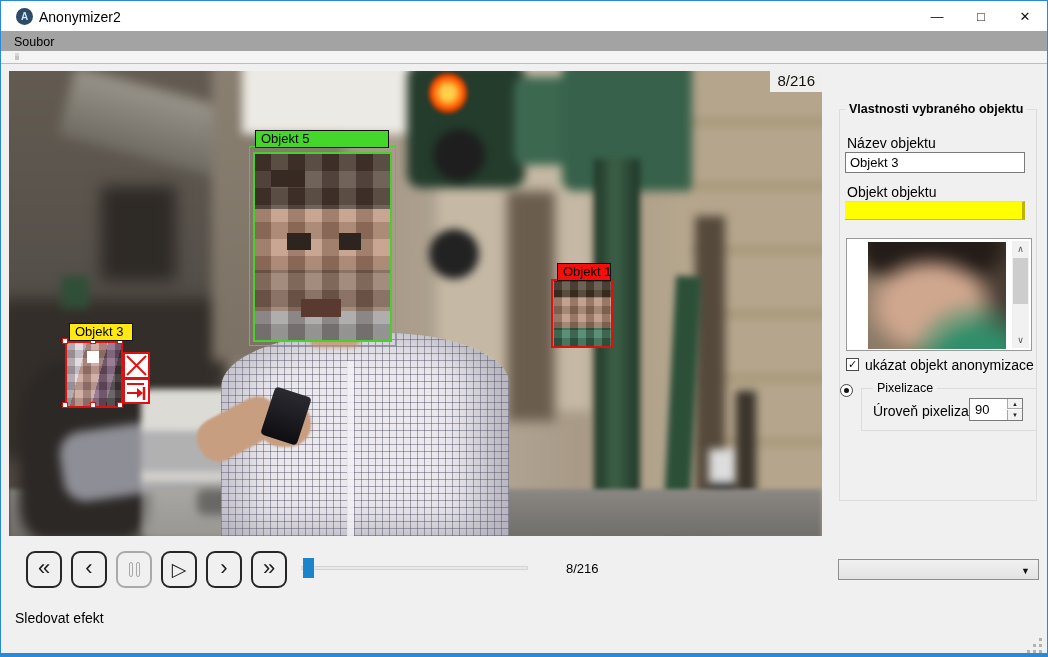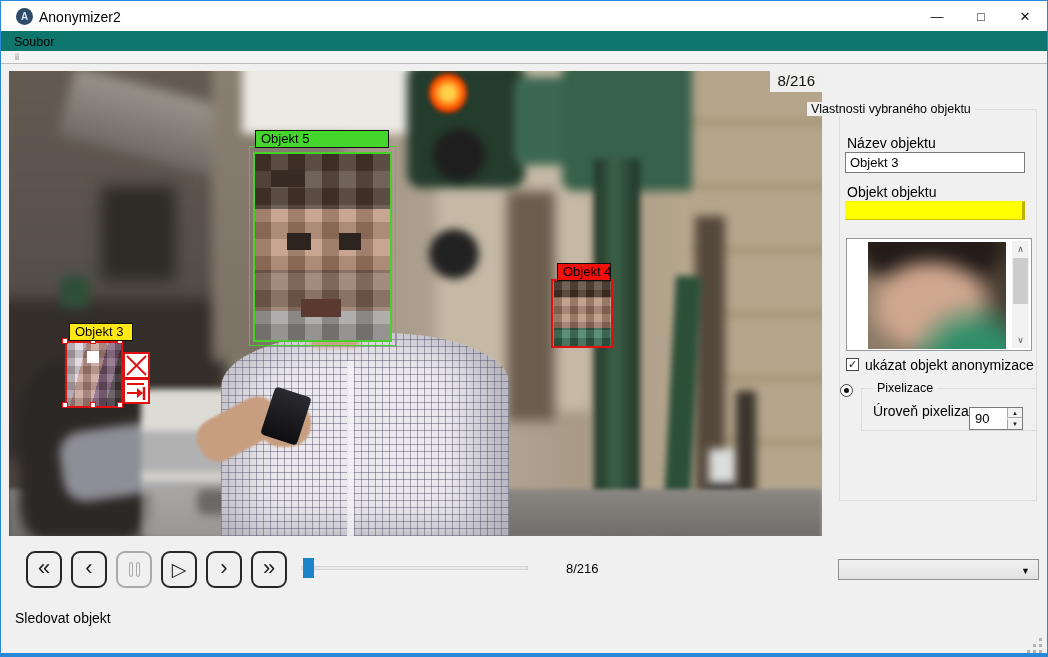--- a/index.html
+++ b/index.html
@@ -5,21 +5,21 @@
   html,body{margin:0;padding:0;background:#555;}
   *{box-sizing:border-box;font-family:"Liberation Sans","DejaVu Sans",sans-serif;}
   .abs{position:absolute;}
   #win{position:relative;width:1048px;height:657px;background:#f0f0f0;border:1px solid #2789d8;overflow:hidden;}
   
   #titlebar{left:0;top:0;right:0;height:30px;background:#fff;}
   #appicon{left:15px;top:7px;width:17px;height:17px;border-radius:50%;background:#2d4a66;color:#cfe3f5;font-size:10px;line-height:17px;text-align:center;font-weight:bold;}
   #title{left:38px;top:8px;font-size:14px;color:#000;}
   .winbtn{top:0;width:44px;height:30px;display:flex;align-items:center;justify-content:center;font-size:13px;color:#111;}
   
-  #menubar{left:0;top:30px;right:0;height:20px;background:#0f766e;}
+  #menubar{left:0;top:30px;right:0;height:20px;background:#a3a3a3;}
   .menuitem{left:9px;top:3px;font-size:12.5px;color:#000;padding:1px 4px;}
   #toolstrip{left:0;top:50px;right:0;height:13px;background:#f4f4f4;border-bottom:1px solid #bdbdbd;}
   #toolgrip{left:14px;top:55px;width:4px;height:4px;background:#c3c3c3;box-shadow:0 -3px 0 #d7d7d7;}
   
   #video{left:8px;top:70px;width:813px;height:465px;background:#8f8779;overflow:hidden;}
   .blur8{filter:blur(8px);} .blur6{filter:blur(6px);} .blur5{filter:blur(5px);} .blur4{filter:blur(4px);} .blur3{filter:blur(3px);} .blur2{filter:blur(2px);}
   #framecounter{top:0;right:0;background:rgba(241,241,241,.96);color:#111;font-size:15px;padding:1px 7px 3px;}
   
   .pix17{background-image:
     repeating-linear-gradient(90deg,rgba(35,22,14,.20) 0 17px,rgba(255,250,240,.12) 17px 34px),
@@ -39,21 +39,21 @@
   .grouptitle{background:#f0f0f0;font-size:12.5px;color:#000;padding:0 4px;line-height:14px;}
   .lbl{font-size:14px;color:#000;}
   .txtinput{border:1px solid #7a7a7a;background:#fff;font-size:13px;color:#000;padding:0 4px;outline:none;}
   #swatch{background:#ffff00;border-top:1px solid #f5f500;border-right:3px solid #bdb300;border-bottom:1px solid #cfc400;}
   #previewframe{border:1px solid #9a9a9a;background:#fff;overflow:hidden;}
   .sb{background:#f1f1f1;}
   .sbarrow{width:17px;height:16px;color:#555;font-size:9px;display:flex;align-items:center;justify-content:center;}
   .cb{width:13px;height:13px;background:#fff;border:1px solid #4a4a4a;font-size:11px;line-height:11px;text-align:center;color:#111;}
   .radio{width:13px;height:13px;border-radius:50%;background:#fff;border:1px solid #444;}
   .radiodot{left:3px;top:3px;width:5px;height:5px;border-radius:50%;background:#111;}
-  .spin{border:1px solid #7a7a7a;background:#fff;margin-top:9px;}
+  .spin{border:1px solid #7a7a7a;background:#fff;}
   .spinarrow{width:15px;height:10px;font-size:6px;color:#222;display:flex;align-items:center;justify-content:center;border-left:1px solid #a8a8a8;background:#f2f2f2;}
   
   .pbtn{width:36px;height:37px;border:2px solid #262626;border-radius:9px;background:#f0f0f0;display:flex;align-items:center;justify-content:center;color:#1c1c1c;font-size:22px;line-height:1;padding-bottom:3px;}
   .pbtn.disabled{border-color:#a9a9a9;color:#a9a9a9;}
   .pausebar{width:4px;height:15px;border:1.5px solid #a9a9a9;border-radius:3px;background:#f0f0f0;}
   #slidergroove{background:#e8e8e8;border:1px solid #d4d4d4;height:4px;}
   #sliderhandle{width:11px;height:20px;background:#1c84c9;}
   #combo{border:1px solid #8e8e8e;background:linear-gradient(180deg,#f1f1f1,#e3e3e3);}
   #comboarrow{font-size:9px;color:#111;}
   #bottombar{left:0;right:0;bottom:0;height:3px;background:#2789d8;}
@@ -129,21 +129,21 @@
     <div class="abs" style="left:292px;top:228px;width:40px;height:18px;background:#5a3a30;"></div>
     <div class="abs" style="left:262px;top:99px;width:34px;height:17px;background:#362a22;"></div>
     <div class="abs" style="left:244px;top:81px;width:139px;height:190px;border:2px solid #49d12b;"></div>
     <div class="abs objlabel" style="left:246px;top:59px;width:134px;background:#44d62a;">Objekt 5</div>
 
     <div class="abs pix8" style="left:545px;top:210px;width:57px;height:65px;background-color:#b08873;background-image:
       repeating-linear-gradient(90deg,rgba(35,22,14,.22) 0 8px,rgba(255,250,240,.14) 8px 16px),
       repeating-linear-gradient(0deg,rgba(35,22,14,.18) 0 8px,rgba(255,248,238,.10) 8px 16px),
       linear-gradient(180deg,#443528 0 24%,#b08873 24% 72%,#2e6f52 72%);"></div>
     <div class="abs" style="left:542px;top:208px;width:62px;height:69px;border:2px solid #e01010;"></div>
-    <div class="abs objlabel" style="left:548px;top:192px;width:54px;background:#f50f0a;">Objekt 4</div>
+    <div class="abs objlabel" style="left:548px;top:192px;width:54px;background:#f50f0a;">Objekt 1</div>
 
     <div class="abs pix8" style="left:58px;top:272px;width:54px;height:63px;background-color:#c59a92;background-image:
       repeating-linear-gradient(90deg,rgba(35,22,14,.22) 0 8px,rgba(255,250,240,.14) 8px 16px),
       repeating-linear-gradient(0deg,rgba(35,22,14,.18) 0 8px,rgba(255,248,238,.10) 8px 16px),
       linear-gradient(105deg,#d8d2de 0 28%,#c59a92 28% 58%,#7a5a7a 58% 78%,#403a42 78%);"></div>
     <div class="abs" style="left:78px;top:280px;width:12px;height:12px;background:#fdfdfd;"></div>
     <div class="abs" style="left:56px;top:270px;width:58px;height:67px;border:2px solid #e01010;"></div>
     <div class="abs handle" style="left:53px;top:267px;"></div>
     <div class="abs handle" style="left:108px;top:267px;"></div>
     <div class="abs handle" style="left:53px;top:331px;"></div>
@@ -164,21 +164,21 @@
           <line x1="2" y1="13" x2="13" y2="13" stroke="#e01010" stroke-width="2"></line>
           <polygon points="12,8 18,13 12,18" fill="#e01010"></polygon>
           <line x1="19" y1="7" x2="19" y2="20" stroke="#e01010" stroke-width="2.5"></line>
         </svg>
     </div>
 
     <div class="abs" id="framecounter">8/216</div>
   </div>
 
   <div class="abs groupbox" style="left:838px;top:108px;width:198px;height:392px;"></div>
-  <div class="abs grouptitle" style="left:806px;top:101px;">Vlastnosti vybraného objektu</div>
+  <div class="abs grouptitle" style="left:844px;top:101px;font-weight:bold;">Vlastnosti vybraného objektu</div>
 
   <div class="abs lbl" style="left:846px;top:134px;">Název objektu</div>
   <input class="abs txtinput" style="left: 844px; top: 151px; width: 180px; height: 21px;" value="Objekt 3">
 
   <div class="abs lbl" style="left:846px;top:183px;">Objekt objektu</div>
   <div class="abs" id="swatch" style="left:844px;top:200px;width:180px;height:19px;"></div>
 
   <div class="abs" id="previewframe" style="left:845px;top:237px;width:186px;height:113px;">
     <div class="abs" style="left:21px;top:3px;width:138px;height:107px;overflow:hidden;background:#7a6a58;">
       <div class="abs" style="left:-12px;top:-12px;right:-12px;bottom:-12px;filter:blur(6px);background:
@@ -231,21 +231,21 @@
 
   <div class="abs" id="slidergroove" style="left:300px;top:565px;width:227px;"></div>
   <div class="abs" id="sliderhandle" style="left:302px;top:557px;"></div>
   <div class="abs lbl" style="left:565px;top:560px;font-size:13px;">8/216</div>
 
   <div class="abs" id="combo" style="left:837px;top:558px;width:201px;height:21px;">
     <span class="abs lbl" style="left:5px;top:3px;"></span>
     <span class="abs" id="comboarrow" style="right:8px;top:6px;">▼</span>
   </div>
 
-  <div class="abs lbl" style="left:14px;top:609px;">Sledovat objekt</div>
+  <div class="abs lbl" style="left:14px;top:609px;">Sledovat efekt</div>
 
   <div class="abs" style="left:1026px;top:637px;width:15px;height:15px;">
     <div class="abs gripdot" style="left:12px;top:0;"></div>
     <div class="abs gripdot" style="left:6px;top:6px;"></div>
     <div class="abs gripdot" style="left:12px;top:6px;"></div>
     <div class="abs gripdot" style="left:0;top:12px;"></div>
     <div class="abs gripdot" style="left:6px;top:12px;"></div>
     <div class="abs gripdot" style="left:12px;top:12px;"></div>
   </div>
 

